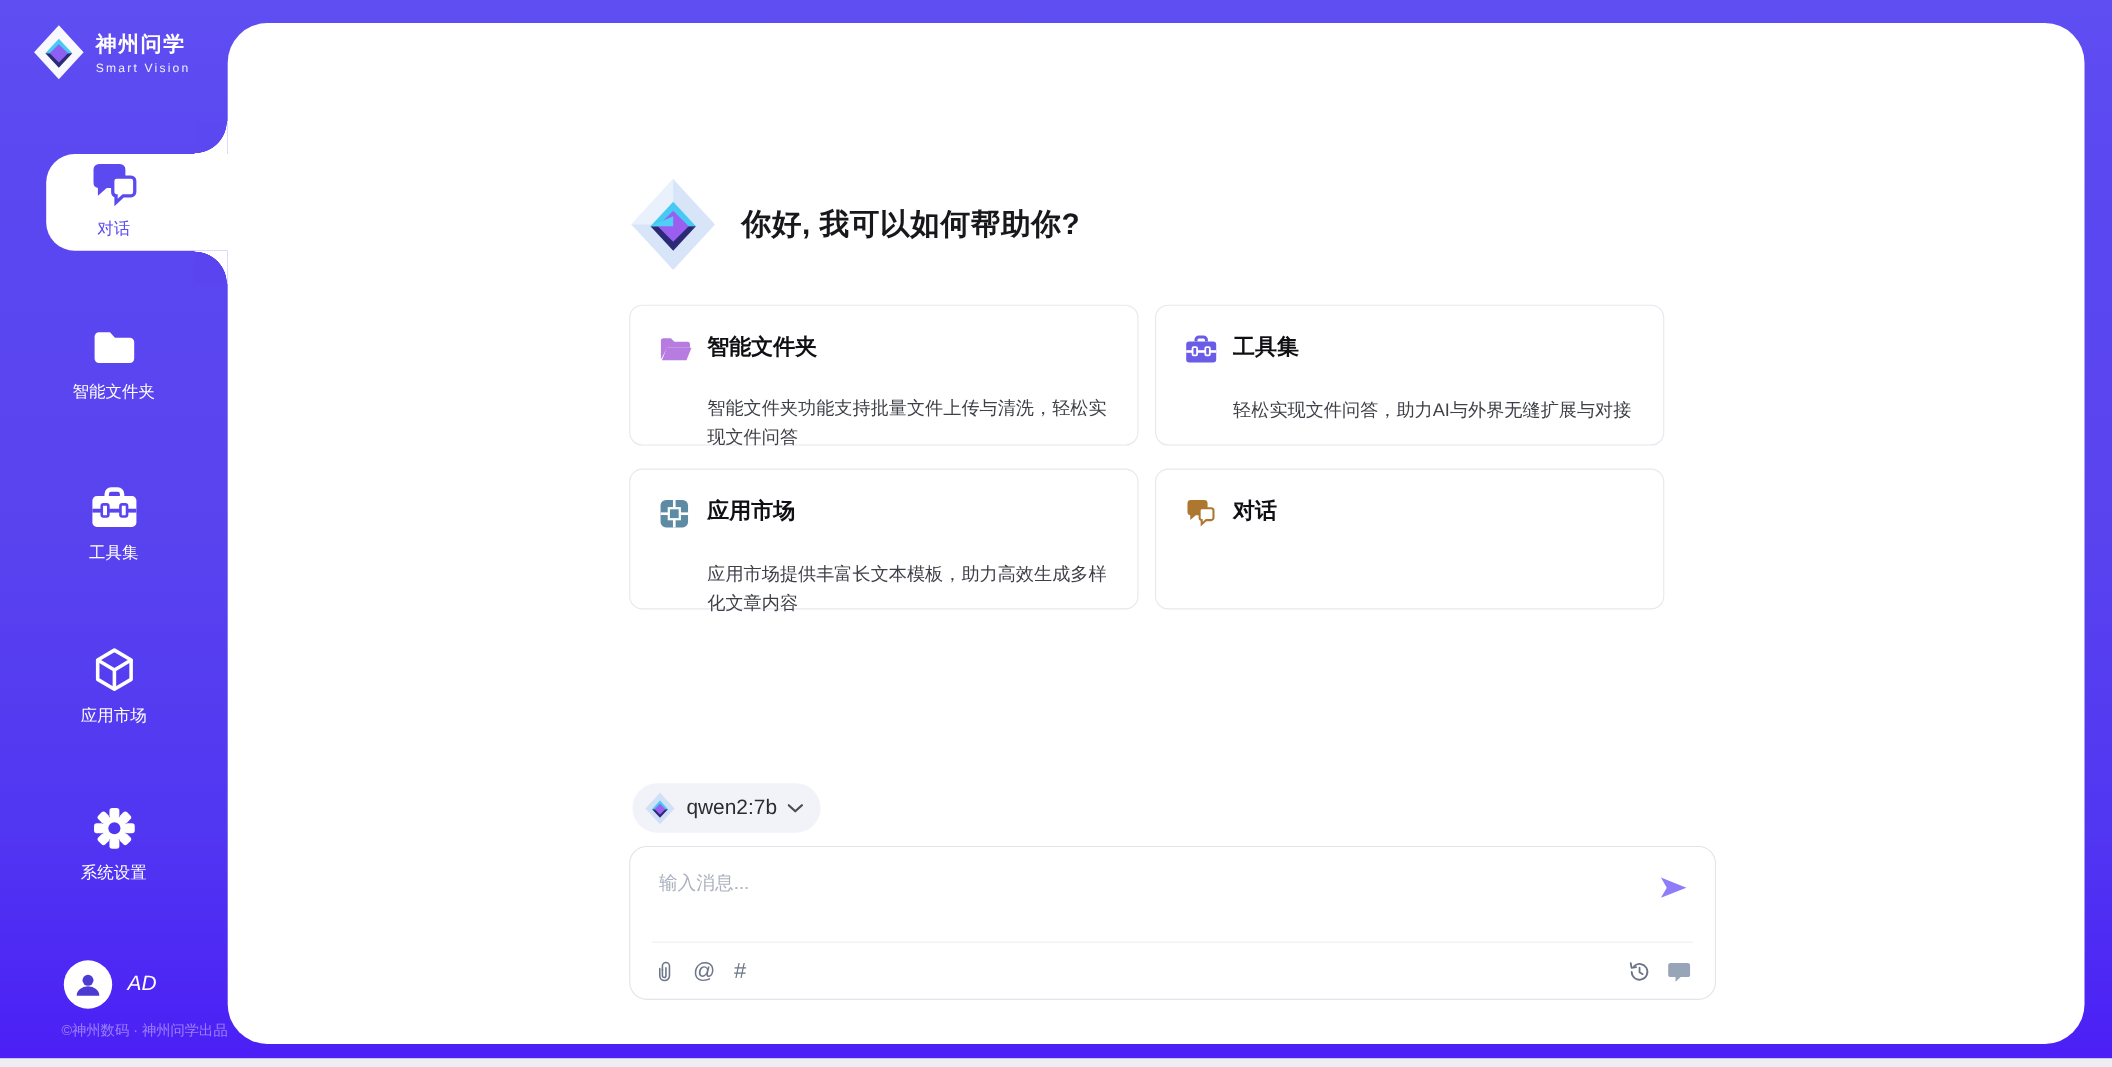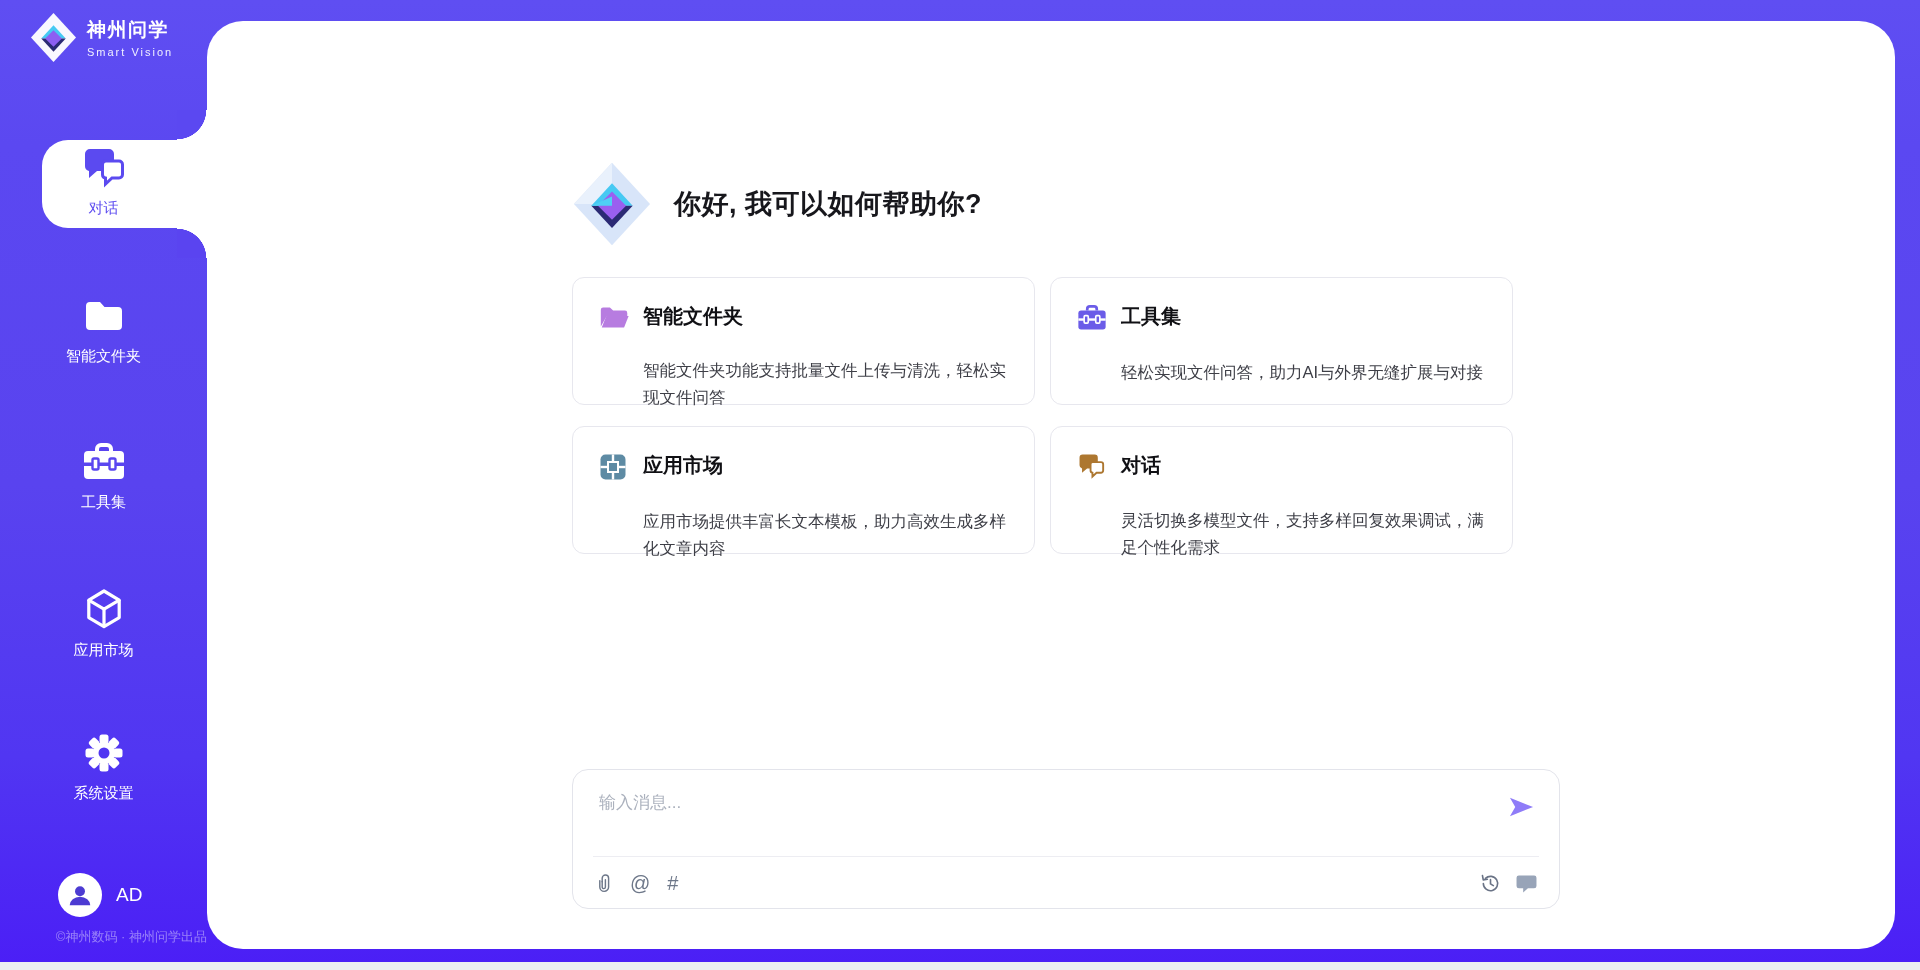--- a/index.html
+++ b/index.html
@@ -15,42 +15,42 @@
   .bottom-strip { position:absolute; left:0; right:0; bottom:0; height:8px; background:#eceef2; }
 
   
   .main {
     position:absolute; left:207px; top:21px; width:1688px; height:928px;
     background:#ffffff; border-radius:36px;padding-left:35px;
   }
 
   
   .sidebar { position:absolute; left:0; top:0; width:207px; height:962px; z-index:3; }
-  .logo { position:absolute; left:30px; top:12px; display:flex; align-items:center; gap:10px; }
+  .logo { position:absolute; left:30px; top:22px; display:flex; align-items:center; gap:10px; }
   .logo-title { font-size:19px; font-weight:bold; color:#ffffff; letter-spacing:1.5px; }
   .logo-sub { font-size:11px; color:#f0f0ff; letter-spacing:2px; margin-top:3px; }
 
   .tab-bump {
     position:absolute; left:42px; top:140px; width:172px; height:88px;
     background:#ffffff; border-radius:26px 0 0 26px; z-index:1;
   }
   .fillet { position:absolute; left:177px; width:30px; height:30px; z-index:1; }
   .fillet.top    { top:110px; background:radial-gradient(circle at 0 0,   #5b48f1 29px, #ffffff 29.5px); }
   .fillet.bottom { top:228px; background:radial-gradient(circle at 0 100%,#5a44f0 29px, #ffffff 29.5px); }
 
   .nav-item {
     position:absolute; left:0; width:207px; display:flex; flex-direction:column;
     align-items:center; gap:9px; cursor:pointer; z-index:2;
   }
   .nav-icon { height:44px; display:flex; align-items:center; justify-content:center; }
   .nav-item .label { font-size:15px; color:#ffffff; }
   .nav-item.active .label { color:#5b4af0; }
   .ni-0 { top:146px; } .ni-1 { top:294px; } .ni-2 { top:440px; } .ni-3 { top:588px; } .ni-4 { top:731px; }
 
-  .user { position:absolute; left:58px; top:873px; display:flex; align-items:center; gap:14px; cursor:pointer; }
+  .user { position:absolute; left:58px; top:873px; display:flex; align-items:center; gap:14px; cursor:pointer;font-style:italic; }
   .avatar { width:44px; height:44px; border-radius:50%; background:#ffffff; display:flex; align-items:center; justify-content:center; }
   .user-name { color:#ffffff; font-size:19px; }
   .copyright { position:absolute; left:0; top:928px; width:207px; text-align:right; font-size:13px; color:rgba(255,255,255,0.42); }
 
   
   .greeting { position:absolute; left:365px; top:140px; display:flex; align-items:center; gap:22px; }
   .greeting h1 { font-size:27px; color:#17171c; margin:0; font-weight:bold; letter-spacing:0.5px; }
 
   
   .cards { position:absolute; left:365px; top:256px; display:grid; grid-template-columns:463px 463px; column-gap:15px; row-gap:21px; }
@@ -148,25 +148,36 @@
       </div>
 
       <div class="card">
         <span class="card-icon">
           <svg width="29" height="27" viewBox="0 0 46 42">
             <path fill="#ad7730" d="M9 2 h19 a5 5 0 0 1 5 5 v12 a5 5 0 0 1 -5 5 H16 l-8 7 v-7 a5 5 0 0 1 -4 -5 V7 a5 5 0 0 1 5 -5 z"></path>
             <path fill="#ffffff" stroke="#ad7730" stroke-width="3" d="M25 14 h13 a3.5 3.5 0 0 1 3.5 3.5 v10 a3.5 3.5 0 0 1 -3.5 3.5 h-7 l-6.5 6 v-6 a3.5 3.5 0 0 1 -3 -3.5 v-10 A3.5 3.5 0 0 1 25 14 z"></path>
           </svg>
         </span>
         <div class="card-title">对话</div>
-        <div class="card-desc">灵活切换多模型文件，支持多样回复效果调试，满足个性化需求</div>
-      </div>
-
-    </div>
-
+      </div>
+
+    </div>
+
+    <div class="model-pill">
+      <svg width="28" height="30" viewBox="0 0 48 52">
+        <path d="M24 1 47 26 24 51 1 26 z" fill="#cfe0f7"></path>
+        <path d="M24 13.5 36.5 27 11.5 27 z" fill="#46c9f3"></path>
+        <path d="M11.5 27 36.5 27 24 40.5 z" fill="#2b2a74"></path>
+        <path d="M24 18.5 32.5 27 24 35.5 15.5 27 z" fill="#9a5ff0"></path>
+      </svg>
+      <span class="model-name">qwen2:7b</span>
+      <svg width="14" height="8" viewBox="0 0 14 8">
+        <path d="M1 1 l6 5.5 6 -5.5" stroke="#4b4b57" stroke-width="2" fill="none" stroke-linecap="round" stroke-linejoin="round"></path>
+      </svg>
+    </div>
 
     <div class="composer">
       <input type="text" placeholder="输入消息..." style="">
       <button class="send-btn">
         <svg width="27" height="22" viewBox="0 0 28 22">
           <path d="M2 1.5 26 11 2 20.5 7.5 11 z" fill="#8f7cf8"></path>
         </svg>
       </button>
       <div class="composer-divider"></div>
       <div class="composer-toolbar">

